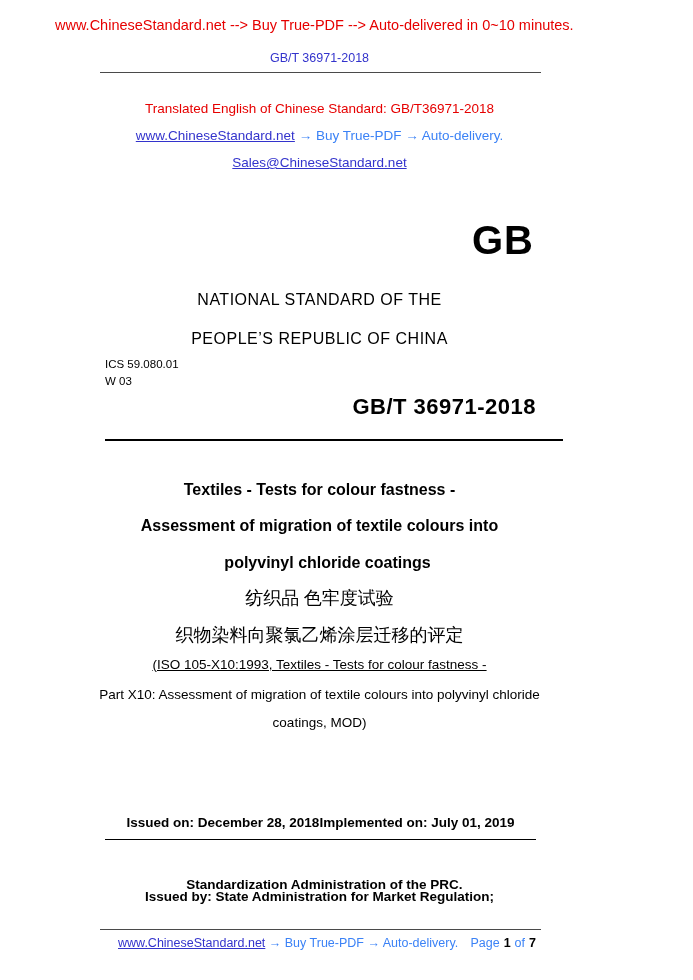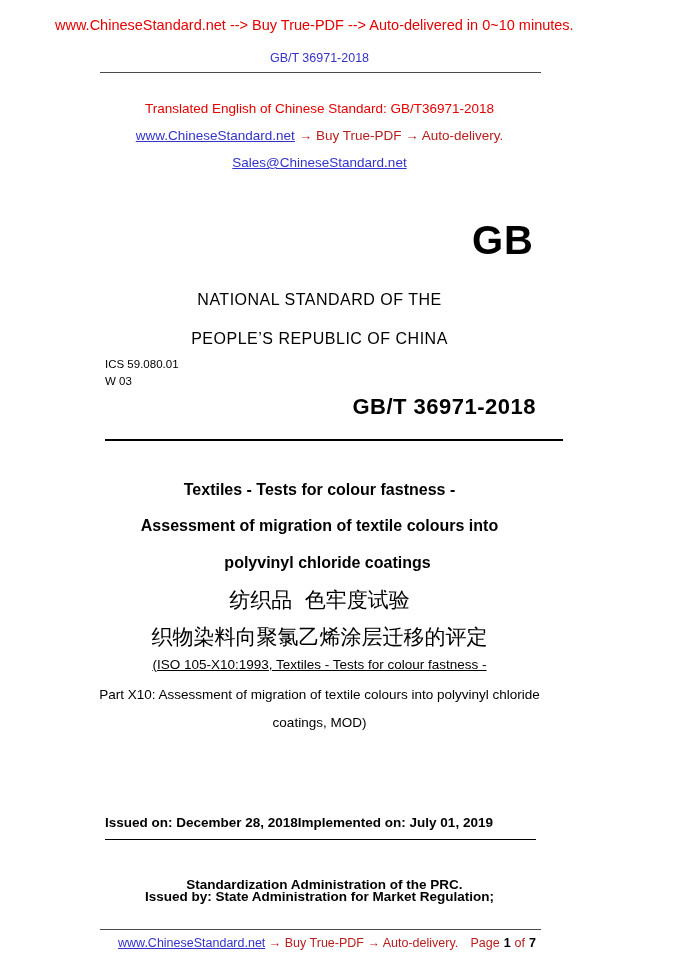--- a/index.html
+++ b/index.html
@@ -7,21 +7,21 @@
     position: relative;
     width: 639px;
     height: 980px;
     background: #ffffff;
     font-family: "Liberation Sans", sans-serif;
     color: #000000;
     overflow: hidden;
   }
   .center { position: absolute; left: 0; right: 0; text-align: center; }
   .red  { color: #e60000; }
-  .blue { color: #b91c1c; }
+  .blue { color: #3b82f6; }
   .link { color: #3333cc; text-decoration: underline; cursor: pointer; }
   .rule { position: absolute; border-top: 1px solid #4a4a4a; height: 0; }
 
   .promo {
     position: absolute; top: 17px; left: 55px;
     font-size: 14.5px; color: #e60000; white-space: nowrap;
   }
   .doc-code-top { top: 51px; font-size: 12.5px; color: #3333cc; }
   .top-rule { top: 72px; left: 100px; right: 98px; }
 
@@ -44,31 +44,31 @@
   .std-code {
     position: absolute; top: 394px; right: 103px;
     font-size: 22px; font-weight: bold; letter-spacing: 0.5px;
   }
   .thick-rule { top: 439px; left: 105px; right: 76px; border-top: 2px solid #000000; }
 
   .title-en { font-size: 16px; font-weight: bold; }
   .t-en1 { top: 481px; }
   .t-en2 { top: 517px; }
   .t-en3 { top: 554px; padding-left: 16px; }
-  .title-cn { font-size: 21px; font-family: Liberation Mono, monospace; }
+  .title-cn { font-size: 18px; font-family: Liberation Serif, serif; }
   .t-cn1 { top: 586px; }
   .t-cn2 { top: 623px; }
   .title-iso { font-size: 13.5px; }
   .t-iso1 { top: 657px; text-decoration: underline; }
   .t-iso2 { top: 687px; }
   .t-iso3 { top: 715px; }
 
   .dates-row {
     position: absolute; top: 815px; left: 105px; right: 103px;
-    display: flex; justify-content: flex-start;
+    display: flex; justify-content: center;
     font-size: 13.5px; font-weight: bold;
   }
   .dates-rule { top: 839px; left: 105px; right: 103px; border-top: 1px solid #000000; }
 
   .issuer { font-size: 13.5px; font-weight: bold; }
   .issuer1 { top: 849px; margin-top: 40px; }
   .issuer2 { top: 877px; margin-left: 10px; }
 
   .footer-rule { top: 929px; left: 100px; right: 98px; }
   .footer-row {

